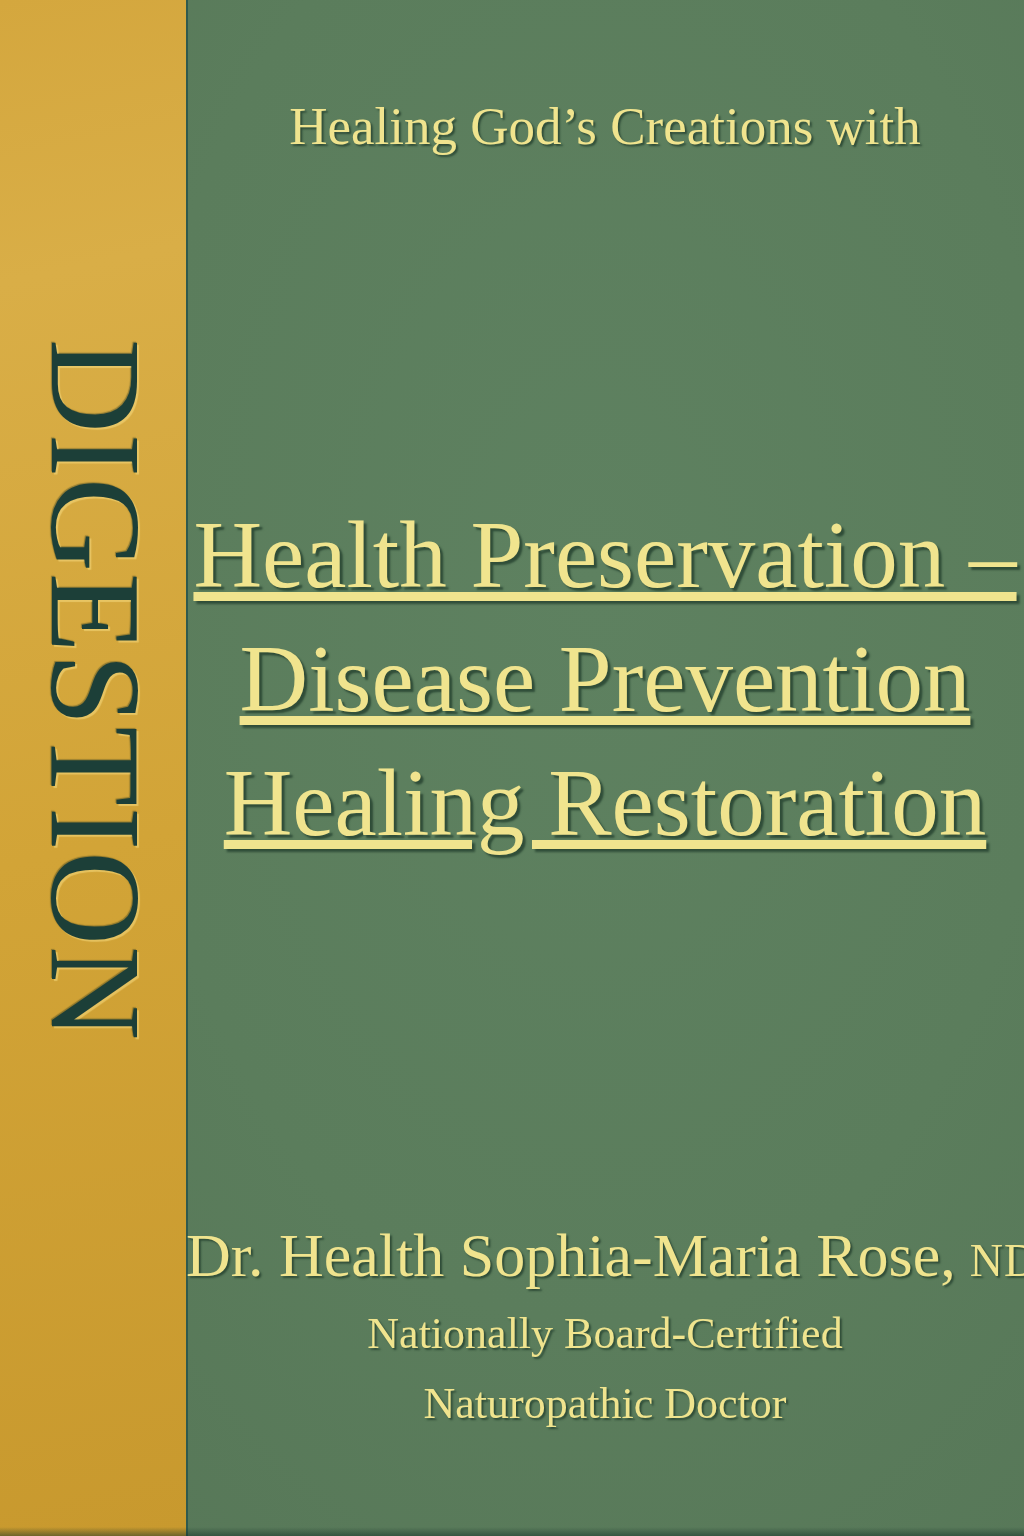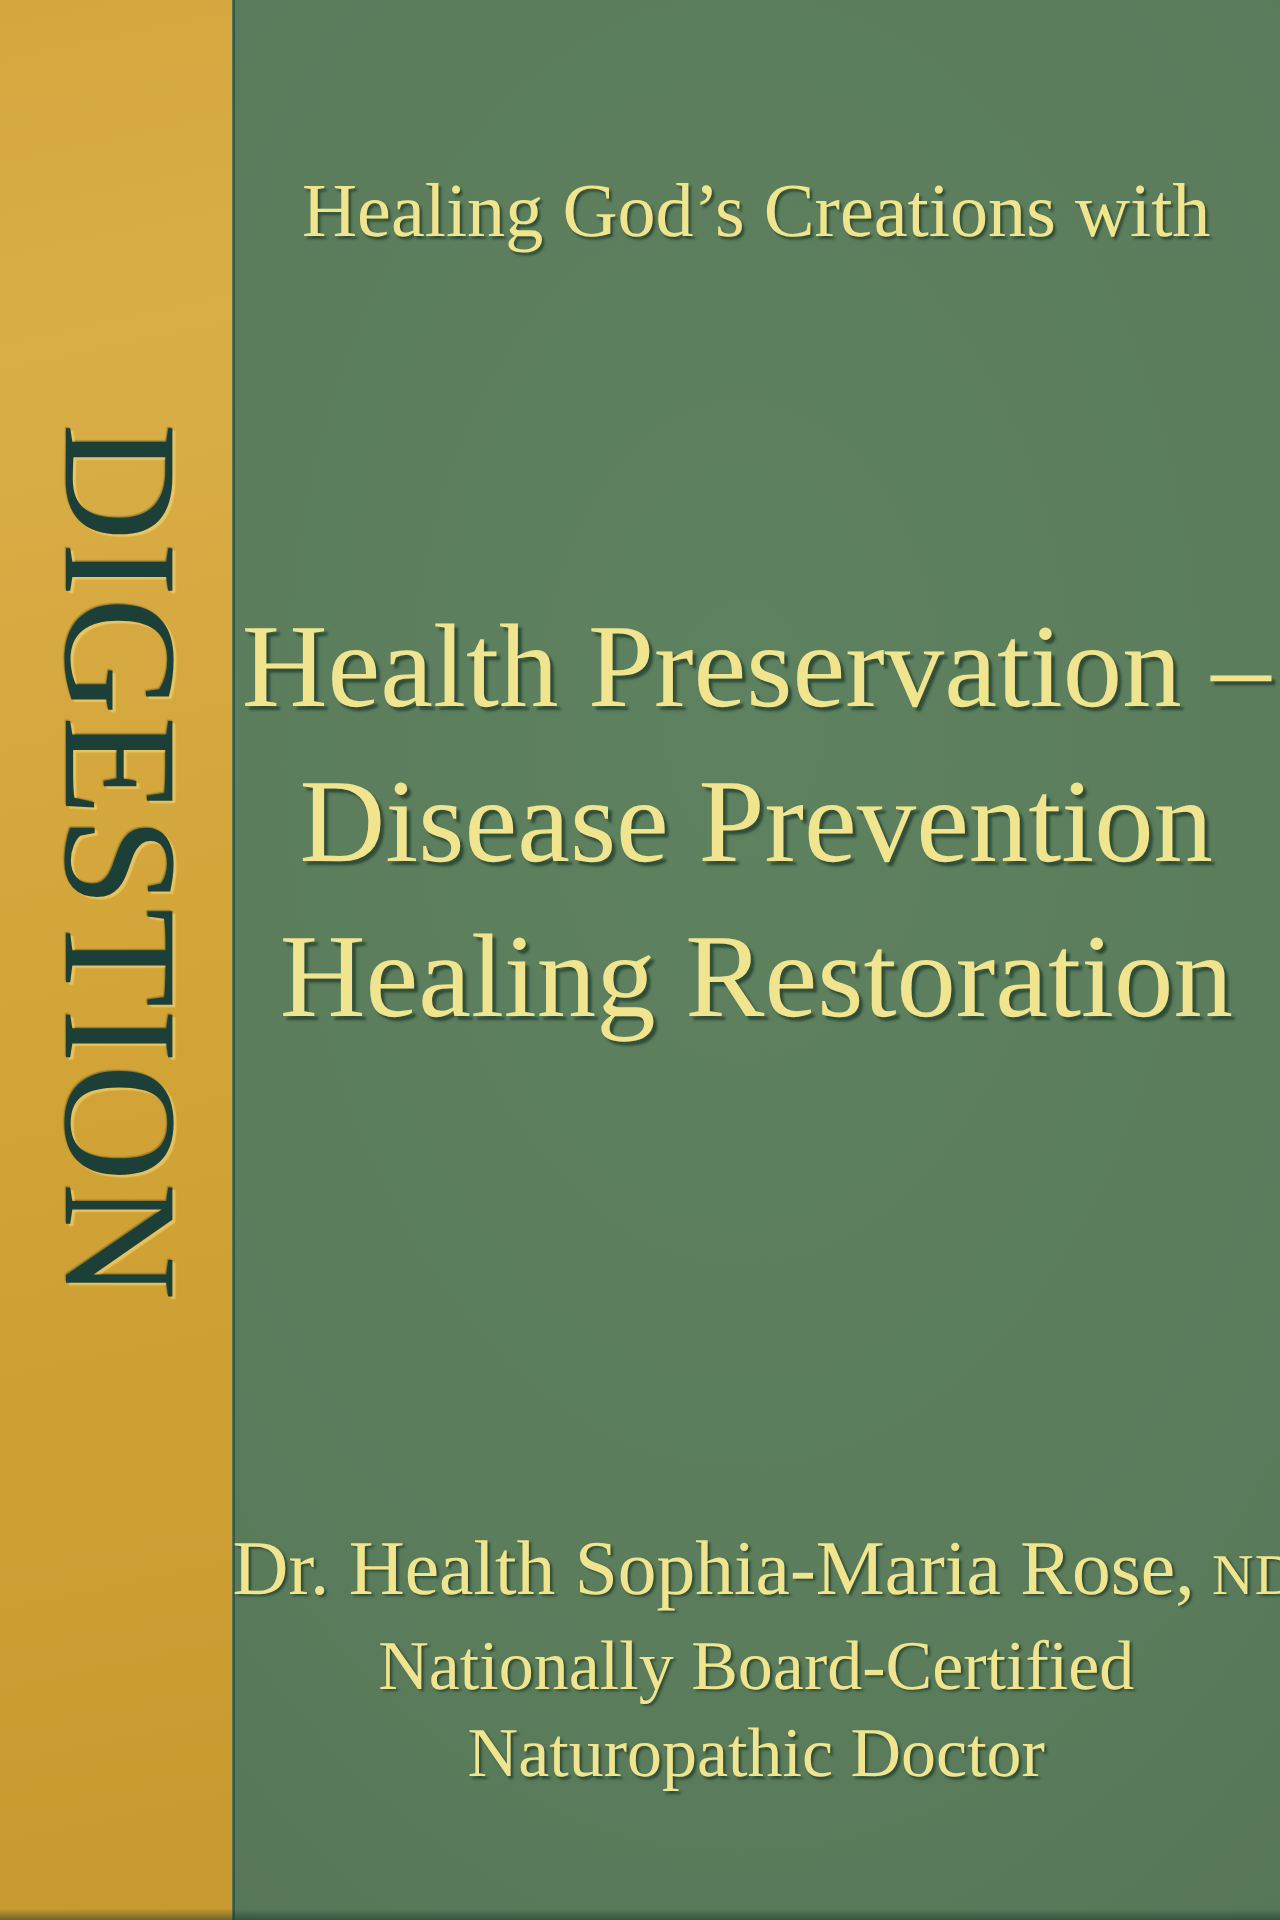--- a/index.html
+++ b/index.html
@@ -58,47 +58,47 @@
   
   .field-text {
     position: absolute;
     left: 186px;
     right: 0;
     text-align: center;
     color: var(--text-yellow, #f0e48e);
   }
   .tagline {
     top: 92px;
-    font-size: 61px;
+    font-size: 53px;
     line-height: 68px;
     text-shadow: 2px 2px 2px rgba(28, 56, 40, 0.7);
-    margin-top: 44px;
   }
   .main-title {
-    top: 471px;
+    top: 493px;
     font-size: 95px;
     line-height: 124px;
     text-shadow: 3px 3px 2px rgba(28, 56, 40, 0.7);
+    text-decoration: underline;
   }
   .author {
     top: 1217px;
     text-shadow: 2px 2px 2px rgba(28, 56, 40, 0.7);
   }
   .author-name-line {
     font-size: 62px;
     line-height: 76px;
     white-space: nowrap;
   }
   .author-credential {
     font-size: 46px;
     letter-spacing: 1px;
     margin-left: 14px;
   }
   .author-subtitle {
-    font-size: 56px;
+    font-size: 44px;
     line-height: 70px;
   }
 </style>
 </head>
 <body>
 
 <div class="cover">
 
   <div class="spine-stripe">
     <div class="spine-title">DIGESTION</div>

